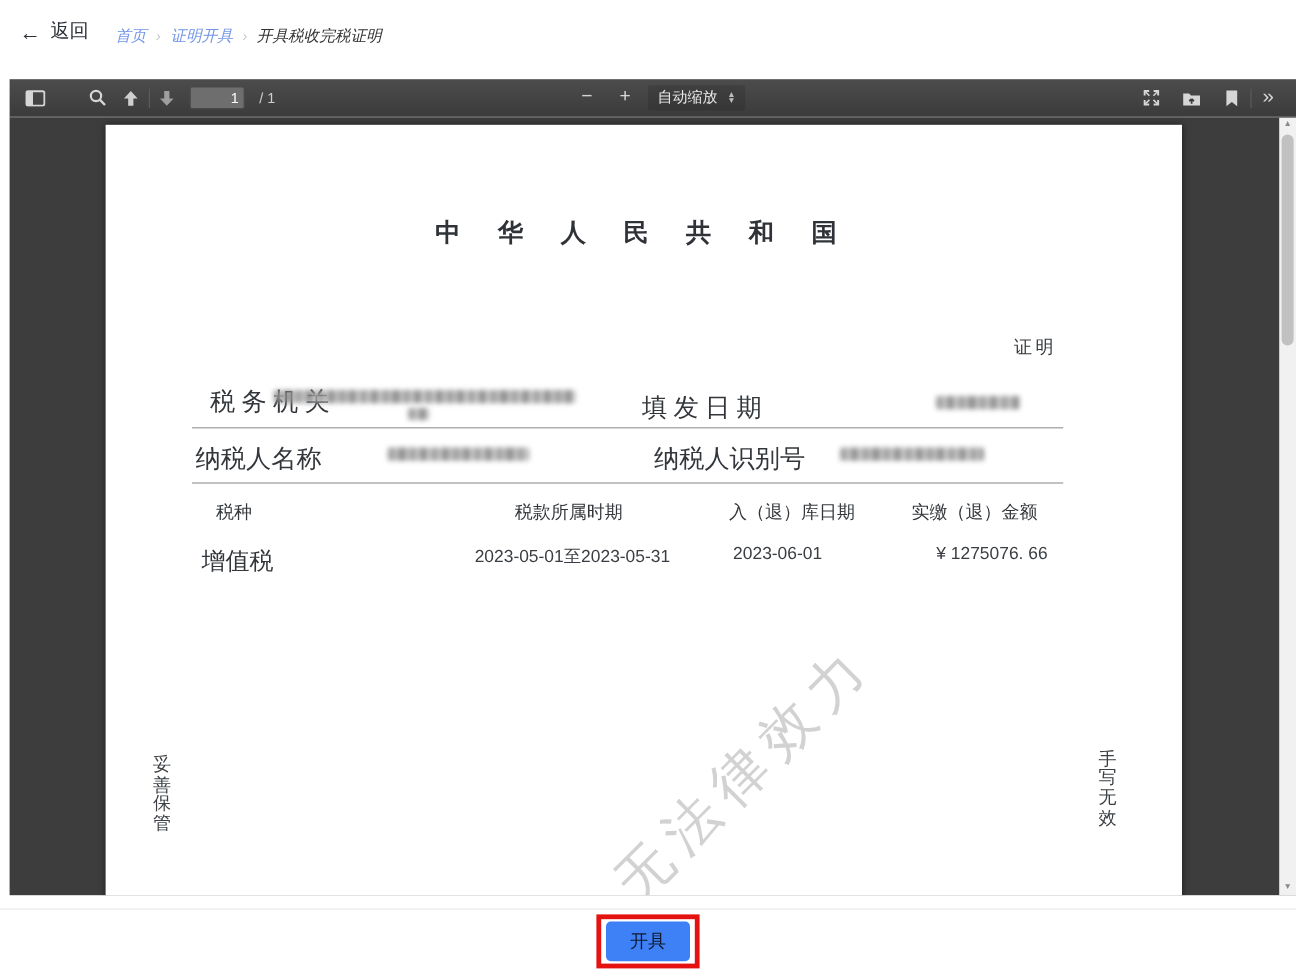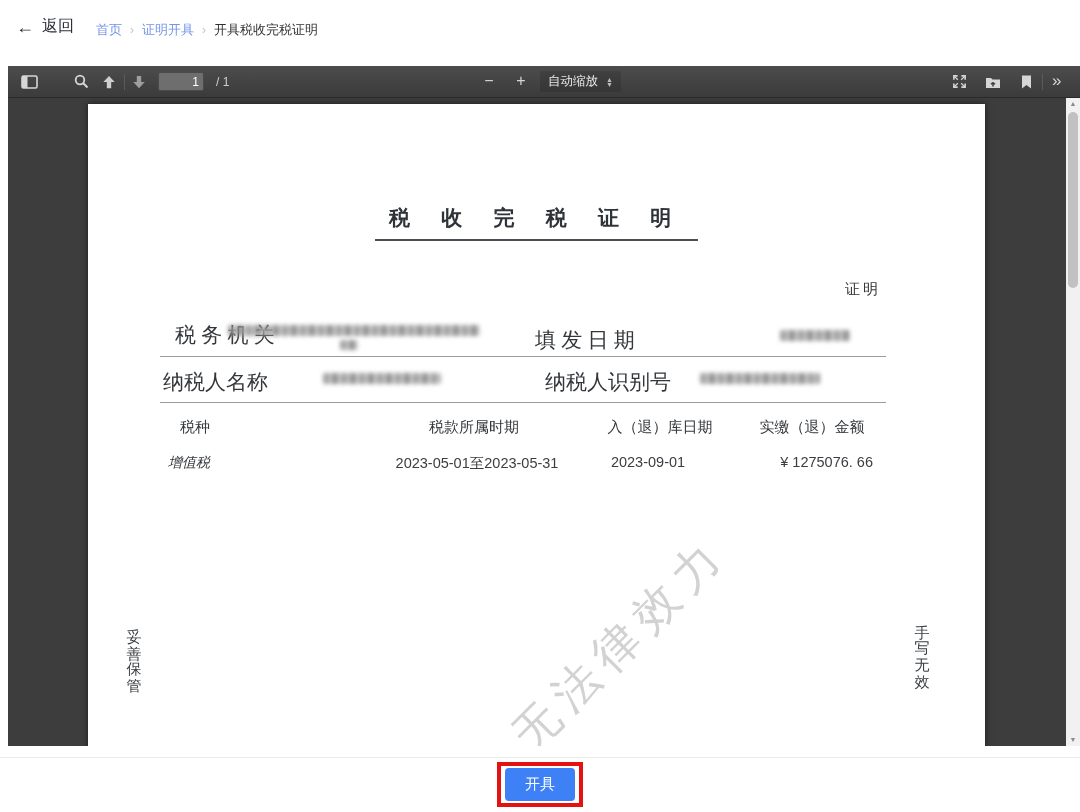--- a/index.html
+++ b/index.html
@@ -4,21 +4,21 @@
 <style>
   * { margin:0; padding:0; box-sizing:border-box; }
   html,body { width:1080px; height:812px; background:#fff; font-family:"Liberation Sans","DejaVu Sans",sans-serif; overflow:hidden; }
   #stage { position:relative; width:1080px; height:812px; background:#fff; }
 
   
   .header { position:absolute; left:0; top:0; width:1080px; height:66px; background:#fff; }
   .back-btn { position:absolute; left:16px; top:16px; display:flex; align-items:center; gap:8px;
               color:#2b2f36; font-size:16px; cursor:pointer; }
   .back-arrow { font-size:18px; line-height:1; color:#2b2f36; }
-  .breadcrumb { position:absolute; left:96px; top:21px; display:flex; align-items:center; gap:8px; font-size:13px; }
+  .breadcrumb { position:absolute; left:96px; top:21px; display:flex; align-items:center; gap:8px; font-size:13px;font-style:italic; }
   .crumb-link { color:#7295e7; cursor:pointer; }
   .crumb-sep { color:#c0c4cc; font-size:12px; }
   .crumb-current { color:#303133; }
 
   
   .viewer { position:absolute; left:8px; top:66px; width:1072px; height:680px; }
   .toolbar { position:absolute; left:0; top:0; width:100%; height:32px;
              background:linear-gradient(#4c4c4c,#3b3b3b); border-bottom:1px solid #2a2a2a;
              display:flex; align-items:center; color:#d6d6d6; }
   .tb-icon { width:26px; height:24px; display:flex; align-items:center; justify-content:center; cursor:pointer; }
@@ -48,34 +48,34 @@
   .doc-title { position:absolute; left:0; top:76px; width:100%; text-align:center; }
   .doc-title-l1 { font-size:21px; font-weight:700; letter-spacing:13px; color:#2f3338; }
   .doc-title-l2 { display:inline-block; font-size:21px; font-weight:700; letter-spacing:13px; color:#2f3338;
                   border-bottom:2.5px solid #4a4e52; padding:4px 14px 7px 14px; margin-top:2px; }
   .doc-type { position:absolute; right:104px; top:176px; font-size:15px; letter-spacing:3px; }
   .field-label { position:absolute; font-size:21px; white-space:nowrap; }
   .redact { position:absolute; filter:blur(2.2px); opacity:.8; border-radius:2px;
             background:repeating-linear-gradient(90deg,#8d8d8d 0 6px,#bcbcbc 6px 9px,#797979 9px 15px,#c3c3c3 15px 18px); }
   .rule { position:absolute; height:1px; background:#9b9b9b; }
   .th { position:absolute; font-size:15px; white-space:nowrap; }
-  .td-serif { position:absolute; font-size:14px; white-space:nowrap;font-style:italic; }
+  .td-serif { position:absolute; font-size:20px; white-space:nowrap; }
   .td-num { position:absolute; font-size:14.5px; font-family:"Liberation Sans","DejaVu Sans",sans-serif;
             color:#3a3e42; white-space:nowrap; }
   .center { transform:translateX(-50%); }
   .vtext { position:absolute; writing-mode:vertical-rl; font-size:15px; letter-spacing:17px; color:#3c4044; }
   .watermark { position:absolute; left:532px; top:540px; transform:translate(-50%,-50%) rotate(-45deg);
                font-size:46px; letter-spacing:10px; color:#d2d2d2; white-space:nowrap; pointer-events:none; }
 
   
   .footer-divider { position:absolute; left:0; top:757px; width:1080px; height:1px; background:#e8eaed; }
   .highlight-box { position:absolute; left:497px; top:762px; width:86px; height:45px;
                    border:4px solid #e51212; display:flex; align-items:center; justify-content:center; }
   .issue-btn { width:70px; height:33px; background:#3e80f6; border:none; border-radius:4px;
-               color:#ffffff; font-size:15px; font-family:Liberation Sans, sans-serif; cursor:pointer; }
+               color:#0f172a; font-size:15px; font-family:Liberation Sans, sans-serif; cursor:pointer; }
 </style>
 </head>
 <body>
 
 <div id="stage">
 
   <div class="header">
     <div class="back-btn">
       <span class="back-arrow">←</span>
       <span>返回</span>
@@ -147,22 +147,21 @@
       </div>
       <div class="tb-sep abs" style="left:1031px; top:8px;"></div>
       <div class="chevrons abs" style="left:1038px; top:5px;">»</div>
     </div>
 
     <div class="viewer-content">
 
       <div class="page">
 
         <div class="doc-title">
-          <br>
-          <span class="doc-title-l2">税 收 完 税 证 明</span>
+          <div class="doc-title-l1">中 华 人 民 共 和 国</div><br>
         </div>
 
         <div class="doc-type">证明</div>
 
         <span class="field-label" style="left:87px; top:217px;">税 务 机 关</span>
         <div class="redact" style="left:140px; top:221px; width:252px; height:11px;"></div>
         <div class="redact" style="left:252px; top:236px; width:18px; height:10px;"></div>
         <span class="field-label" style="left:447px; top:222px;">填 发 日 期</span>
         <div class="redact" style="left:692px; top:226px; width:70px; height:11px;"></div>
         <div class="rule" style="left:72px; top:252px; width:726px;"></div>
@@ -173,21 +172,21 @@
         <div class="redact" style="left:612px; top:269px; width:120px; height:11px;"></div>
         <div class="rule" style="left:72px; top:298px; width:726px;"></div>
 
         <span class="th" style="left:92px; top:314px;">税种</span>
         <span class="th center" style="left:386px; top:314px;">税款所属时期</span>
         <span class="th center" style="left:572px; top:314px;text-align:center;">入（退）库日期</span>
         <span class="th center" style="left:724px; top:314px;">实缴（退）金额</span>
 
         <span class="td-serif" style="left:80px; top:350px;">增值税</span>
         <span class="td-num center" style="left:389px; top:350px;">2023-05-01至2023-05-31</span>
-        <span class="td-num center" style="left:560px; top:350px;">2023-09-01</span>
+        <span class="td-num center" style="left:560px; top:350px;">2023-06-01</span>
         <span class="td-num" style="right:112px; top:350px;">¥ 1275076. 66</span>
 
         <div class="vtext" style="left:36px; top:512px;">妥善保管</div>
         <div class="vtext" style="left:824px; top:508px;">手写无效</div>
 
         <div class="watermark">无法律效力</div>
       </div>
 
       <div class="scrollbar">
         <div class="sb-arrow" style="top:0;">▲</div>

